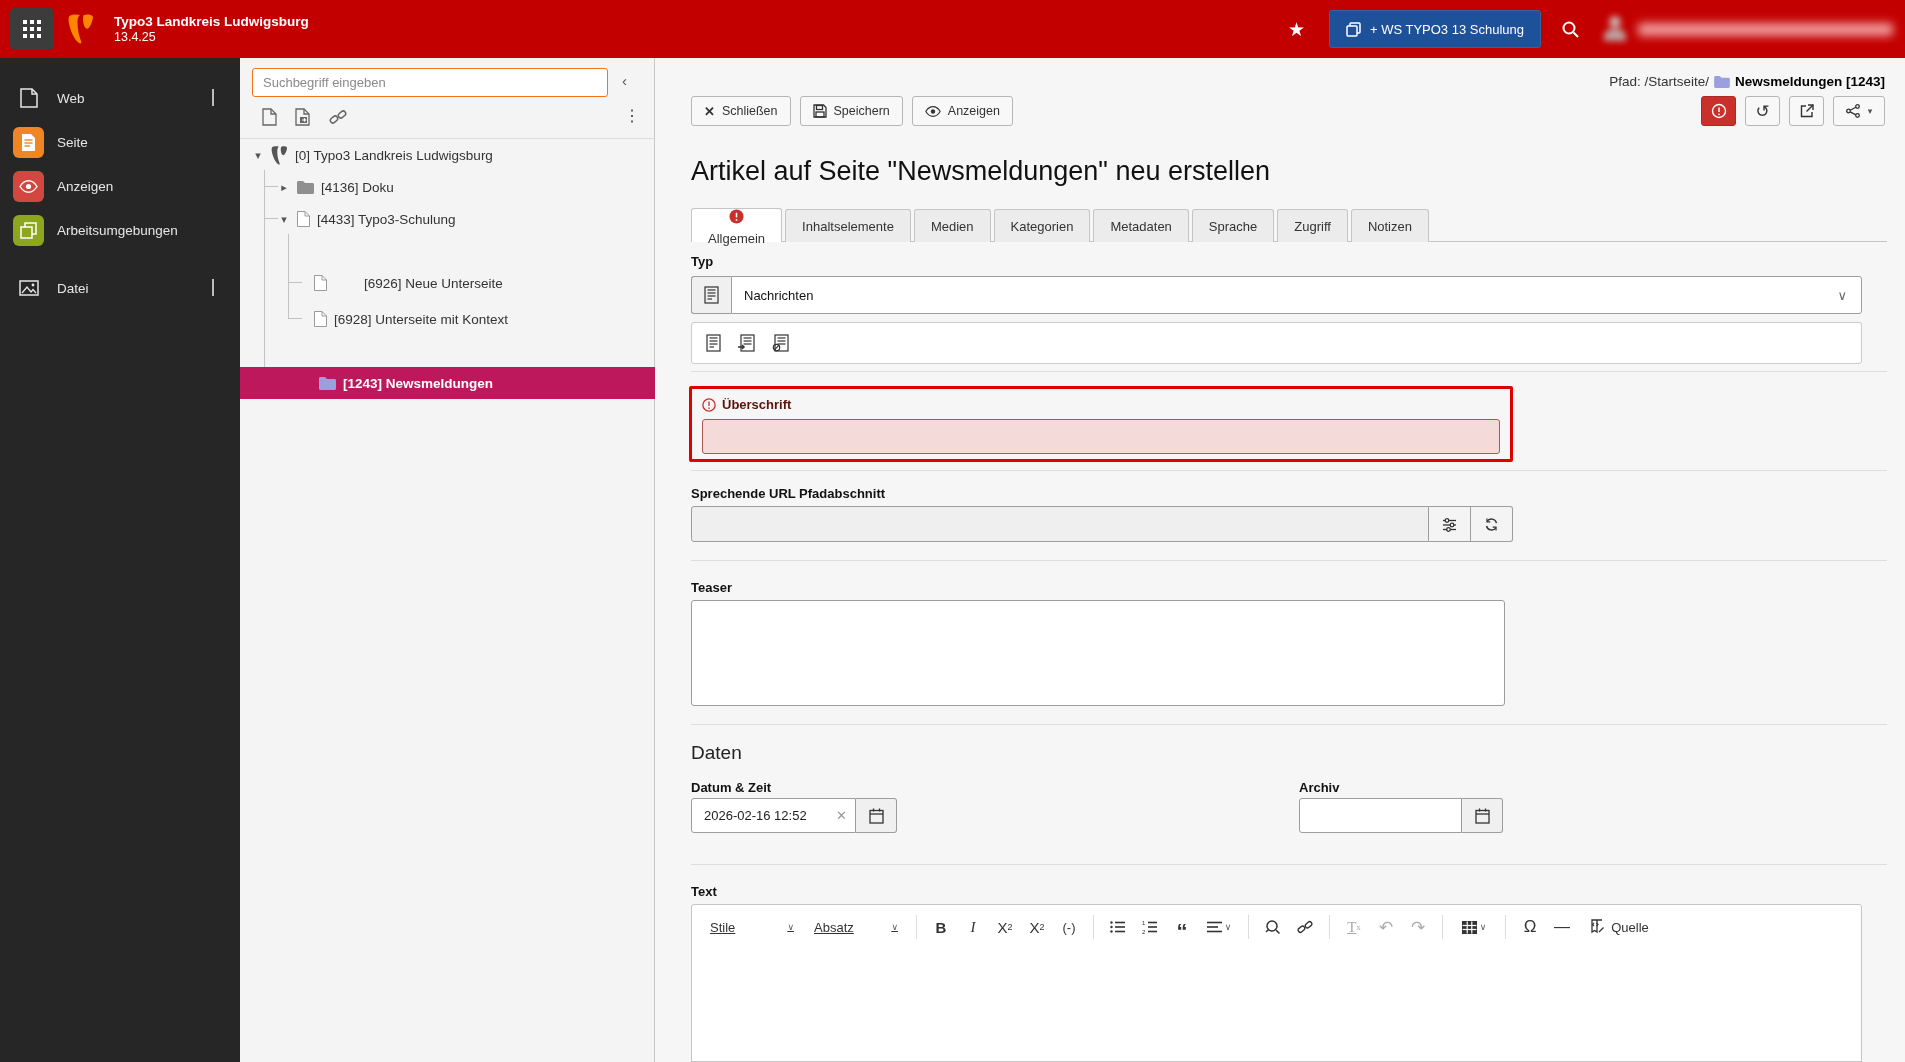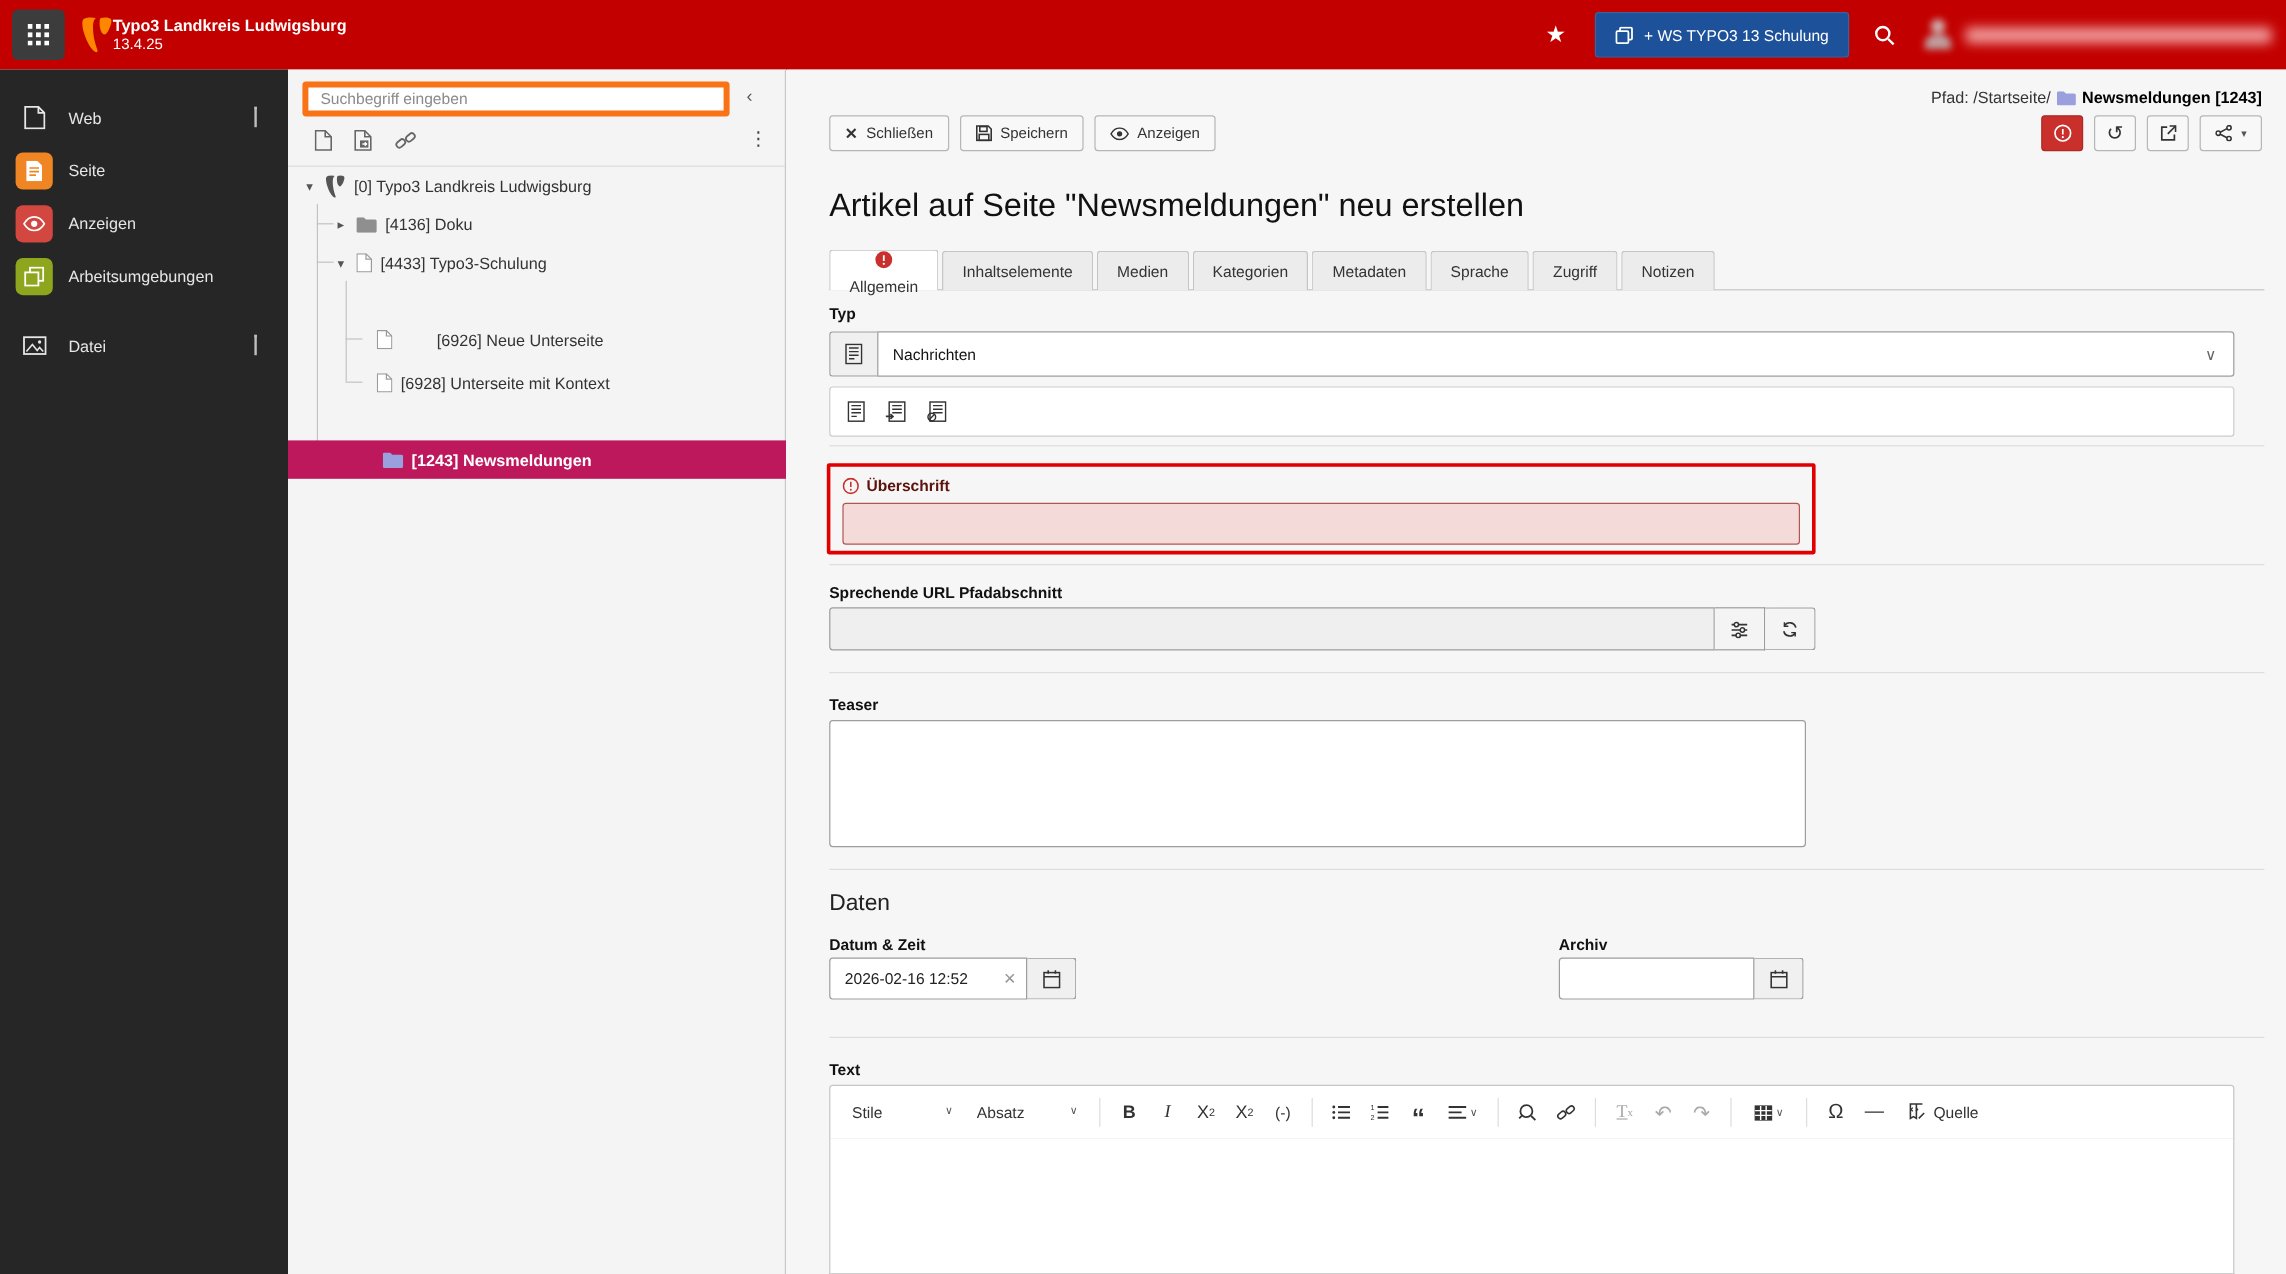--- a/index.html
+++ b/index.html
@@ -7,21 +7,21 @@
     font-family:"Liberation Sans", sans-serif; background:#f6f6f6; }
   #page { position:relative; width:1905px; height:1062px; }
   svg { display:block; }
 
   
   .topbar { position:absolute; top:0; left:0; width:1905px; height:58px;
     background:#c30000; display:flex; align-items:center; }
   .modmenu-btn { width:44px; height:42px; background:#3c3c3c; border-radius:5px;
     margin-left:10px; display:flex; align-items:center; justify-content:center; cursor:pointer; }
   .t3logo { margin-left:14px; }
-  .topbar-titles { margin-left:0; color:#fff; }
+  .topbar-titles { margin-left:20px; color:#fff; }
   .topbar-org { font-size:13.5px; font-weight:bold; line-height:16px; }
   .topbar-ver { font-size:12.5px; line-height:15px; }
   .topbar-right { position:absolute; right:0; top:0; height:58px; display:flex; align-items:center; }
   .star-icon { color:#fff; font-size:19px; margin-right:24px; cursor:pointer; }
   .ws-btn { height:38px; background:#1d5199; border:1px solid #37639f; border-radius:3px;
     color:#fff; font-size:13px; display:flex; align-items:center; gap:9px; padding:0 16px;
     cursor:pointer; font-family:inherit; }
   .search-btn { margin:0 22px 0 20px; cursor:pointer; }
   .avatar { width:26px; height:30px; filter:blur(3px); opacity:.85; margin-right:10px; }
   .avatar .head { width:12px; height:12px; border-radius:50%; background:#cfcfcf; margin:2px auto 1px; }
@@ -39,21 +39,21 @@
   .side-row.active { background:#414141; outline:1px solid #5e5e5e; }
   .side-group-caret { position:absolute; right:26px; top:15px; color:#bdbdbd; }
   .caret-up { width:9px; height:9px; border-left:2px solid #bdbdbd; border-top:2px solid #bdbdbd;
     transform:rotate(45deg); }
   .side-gap { height:14px; }
 
   
   .tree { position:absolute; top:58px; left:240px; width:415px; bottom:0;
     background:#f4f4f4; border-right:1px solid #c9c9c9; }
   .tree-search { position:absolute; left:12px; top:10px; width:356px; height:29px;
-    border:5px solid #f97316; border-radius:3px; background:#fff; padding:0 10px;
+    border:1px solid #f97316; border-radius:3px; background:#fff; padding:0 10px;
     font-size:13px; color:#a16207; font-family:inherit; }
   .tree-search::placeholder { color:#8a8a8a; }
   .tree-collapse { position:absolute; left:382px; top:14px; color:#555; font-size:15px; cursor:pointer; }
   .tree-toolbar { position:absolute; left:20px; top:48px; display:flex; gap:14px; align-items:center; }
   .tree-tool { background:none; border:none; cursor:pointer; padding:2px; }
   .tree-kebab { position:absolute; left:384px; top:48px; color:#444; font-size:16px;
     letter-spacing:0; cursor:pointer; background:none; border:none; }
   .tree-sep { position:absolute; left:0; top:80px; width:100%; border-top:1px solid #dcdcdc; }
   .tree-nodes { position:absolute; top:82px; left:0; width:100%; }
   .tnode { position:absolute; height:30px; display:flex; align-items:center; gap:7px;
@@ -133,22 +133,22 @@
   .date-clear { position:absolute; right:8px; color:#999; font-size:13px; cursor:pointer; }
   .date-btn { width:41px; background:#f0f0f0; border:1px solid #9d9d9d; border-left:none;
     border-radius:0 3px 3px 0; display:flex; align-items:center; justify-content:center; cursor:pointer; }
 
   
   .rte-toolbar { position:absolute; top:846px; left:35px; right:43px; height:46px; background:#fff;
     border:1px solid #c5c5c5; border-radius:3px 3px 0 0; display:flex; align-items:center;
     padding:0 10px; gap:4px; color:#333; }
   .rte-body { position:absolute; top:891px; left:35px; right:43px; bottom:0; background:#fff;
     border:1px solid #c5c5c5; border-top:none; }
-  .rte-dd { display:flex; align-items:flex-start; justify-content:space-between; width:100px;
-    font-size:13px; color:#333; padding:6px 8px; cursor:pointer; }
+  .rte-dd { display:flex; align-items:center; justify-content:space-between; width:100px;
+    font-size:13px; color:#333; padding:6px 8px; cursor:pointer;text-decoration:underline; }
   .rte-sep { width:1px; height:24px; background:#ddd; margin:0 6px; }
   .rte-i { min-width:28px; height:30px; display:flex; align-items:center; justify-content:center;
     cursor:pointer; font-size:15px; background:none; border:none; border-radius:3px; color:#333;
     font-family:inherit; }
   .rte-i.disabled { color:#aaa; cursor:default; }
   .rte-i sub,.rte-i sup { font-size:9px; }
   .chev-s { font-size:9px; color:#555; margin-left:3px; }
 </style>
 </head>
 <body>

